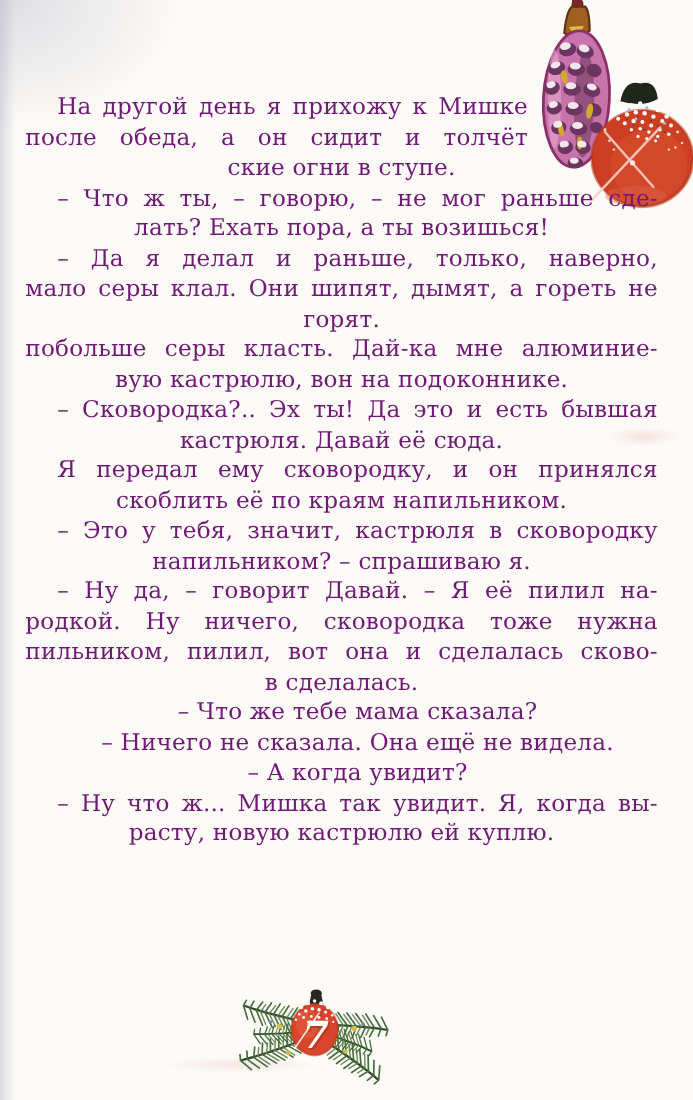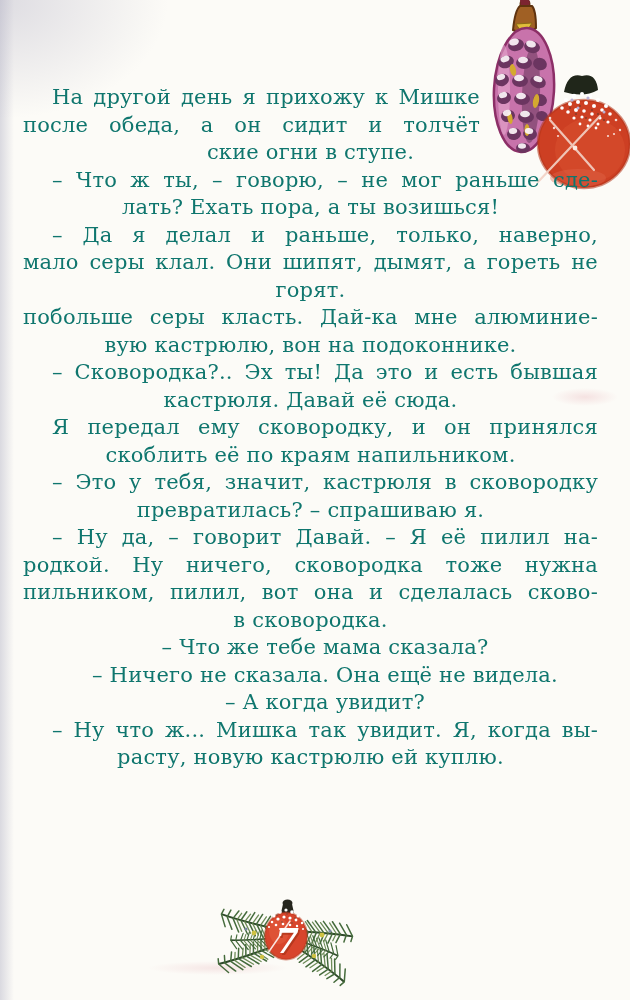--- a/index.html
+++ b/index.html
@@ -23,21 +23,21 @@
   }
   .smudge{position:absolute;pointer-events:none;}
   .smudge.s1{left:552px;top:388px;width:66px;height:18px;
     background:radial-gradient(closest-side, rgba(228,168,175,.30), rgba(228,168,175,0));}
   .smudge.s2{left:148px;top:961px;width:140px;height:14px;
     background:radial-gradient(closest-side, rgba(224,160,168,.24), rgba(224,160,168,0));}
 
   
   .story-text{
     position:absolute;left:23px;top:84px;width:575px;
-    font-size:21px;color:#0f766e;letter-spacing:.2px;
+    font-size:21px;color:#701a75;letter-spacing:.2px;
   }
   .tline{
     height:27.5px;line-height:27.5px;overflow:hidden;
     text-align:justify;
   }
   .tline::after{content:"";display:inline-block;width:100%;height:0;}
   .tline.last{text-align:center;}
   .tline.last::after{content:none;}
   .tline.first{text-indent:29px;}
   .tline.narrow{width:457px;}
@@ -202,27 +202,27 @@
       <div>
         <div class="tline first">– Сковородка?.. Эх ты! Да это и есть бывшая</div>
         <div class="tline last">кастрюля. Давай её сюда.</div>
       </div>
       <div>
         <div class="tline first">Я передал ему сковородку, и он принялся</div>
         <div class="tline last">скоблить её по краям напильником.</div>
       </div>
       <div>
         <div class="tline first">– Это у тебя, значит, кастрюля в сковородку</div>
-        <div class="tline last">превратилась? – спрашиваю я.</div>
+        <div class="tline last">напильником? – спрашиваю я.</div>
       </div>
       <div>
         <div class="tline first">– Ну да, – говорит Давай. – Я её пилил на-</div>
         <div class="tline">родкой. Ну ничего, сковородка тоже нужна</div>
         <div class="tline">пильником, пилил, вот она и сделалась сково-</div>
-        <div class="tline last">в сковородка.</div>
+        <div class="tline last">в сделалась.</div>
       </div>
       <div>
         <div class="tline first last">– Что же тебе мама сказала?</div>
       </div>
       <div>
         <div class="tline first last">– Ничего не сказала. Она ещё не видела.</div>
       </div>
       <div>
         <div class="tline first last">– А когда увидит?</div>
       </div>

